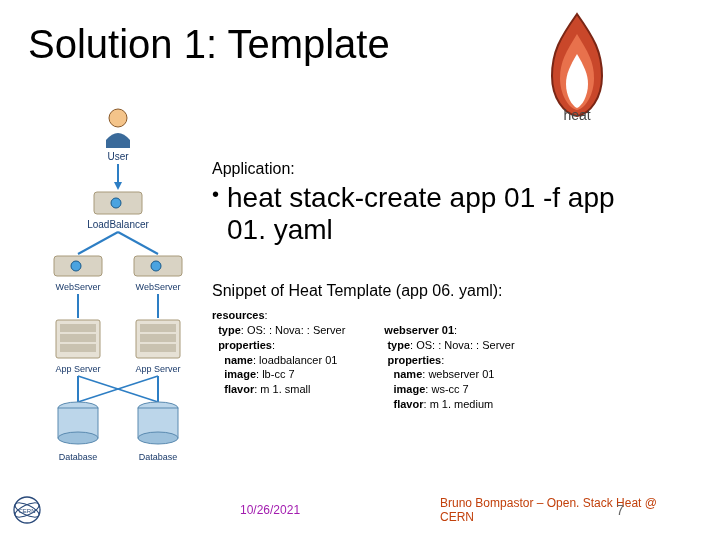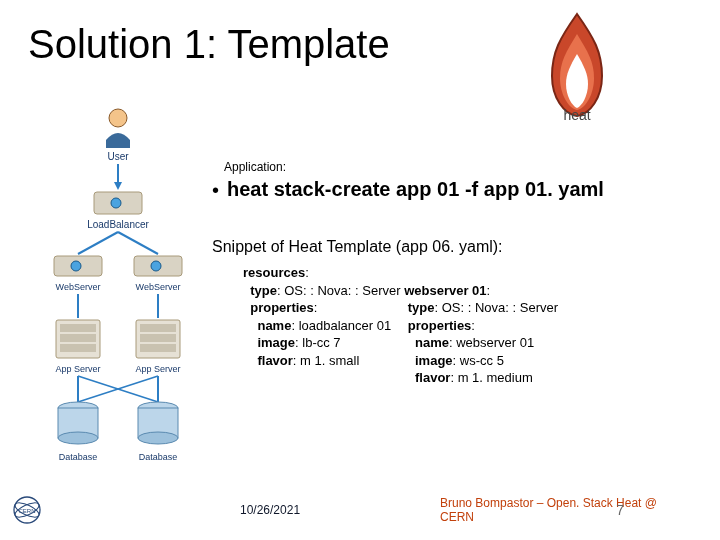--- a/index.html
+++ b/index.html
@@ -2,32 +2,32 @@
 <html><head>
 <meta charset="utf-8">
 <style>
   * { box-sizing: border-box; margin: 0; padding: 0; }
   html, body { width: 720px; height: 540px; font-family: Arial, Helvetica, sans-serif; background: #fff; color: #000; }
   .slide { position: relative; width: 640px; height: 540px; }
   .title { position: absolute; top: 22px; left: 28px; font-size: 40px; font-weight: 400; letter-spacing: 0; }
   .heat-logo { position: absolute; top: 8px; right: 24px; width: 78px; height: 112px; }
   .diagram { position: absolute; top: 104px; left: 28px; width: 180px; height: 382px; }
   .content { position: absolute; top: 160px; left: 212px; right: 24px; }
-  .app-label { font-size: 12px; margin-bottom: 4px; margin-left: 12px; }
+  .app-label { font-size: 16px; margin-bottom: 4px; }
   .cmd-row { display: flex; align-items: flex-start; gap: 8px; margin-bottom: 36px; }
   .bullet { color: #000; font-size: 20px; line-height: 24px; }
-  .cmd { font-size: 20px; font-weight: bold; }
+  .cmd { font-size: 28px; font-weight: normal; }
   .snippet-label { font-size: 16px; margin-bottom: 8px; }
-  .yaml-cols { display: flex; font-size: 13px; line-height: 1.35; margin-left: 31px; }
+  .yaml-cols { display: flex; gap: 36px; font-size: 11px; line-height: 1.35; }
   .yaml-col .k { font-weight: bold; }
   .yaml-col .v { font-weight: normal; }
   .yaml-col div { white-space: pre; }
   .footer { position: absolute; bottom: 10px; left: 0; right: 0; height: 40px; display: flex; align-items: center; }
   .footer-logo { width: 30px; height: 30px; margin-left: 12px; }
-  .footer-date { position: absolute; left: 240px; font-size: 12px; color: #0f172a; }
+  .footer-date { position: absolute; left: 240px; font-size: 12px; color: #a21caf; }
   .footer-center { position: absolute; left: 440px; width: 220px; text-align: left; font-size: 12px; color: #c2410c; line-height: 1.2; }
   .footer-page { position: absolute; right: 16px; font-size: 14px; color: #666; }
 </style>
 </head>
 <body>
 
 <div class="slide">
 
   <h1 class="title">Solution 1: Template</h1>
 
@@ -117,21 +117,21 @@
         <div><span class="v">    </span><span class="k">name</span><span class="v">: </span><span class="v">loadbalancer 01</span></div>
         <div><span class="v">    </span><span class="k">image</span><span class="v">: </span><span class="v">lb-cc 7</span></div>
         <div><span class="v">    </span><span class="k">flavor</span><span class="v">: </span><span class="v">m 1. small</span></div>
       </div>
       <div class="yaml-col">
         <div>&nbsp;</div>
         <div><span class="v"> </span><span class="k">webserver 01</span><span class="v">:</span></div>
         <div><span class="v">  </span><span class="k">type</span><span class="v">: </span><span class="v">OS: : Nova: : Server</span></div>
         <div><span class="v">  </span><span class="k">properties</span><span class="v">:</span></div>
         <div><span class="v">    </span><span class="k">name</span><span class="v">: </span><span class="v">webserver 01</span></div>
-        <div><span class="v">    </span><span class="k">image</span><span class="v">: </span><span class="v">ws-cc 5</span></div>
+        <div><span class="v">    </span><span class="k">image</span><span class="v">: </span><span class="v">ws-cc 7</span></div>
         <div><span class="v">    </span><span class="k">flavor</span><span class="v">: </span><span class="v">m 1. medium</span></div>
       </div>
     </div>
   </div>
 
   <div class="footer">
     <div class="footer-logo">
       <svg viewBox="0 0 30 30">
         <circle cx="15" cy="15" r="13" fill="none" stroke="#2a4a7a" stroke-width="1.3"></circle>
         <ellipse cx="15" cy="15" rx="13" ry="5" fill="none" stroke="#2a4a7a" stroke-width="1" transform="rotate(25 15 15)"></ellipse>

